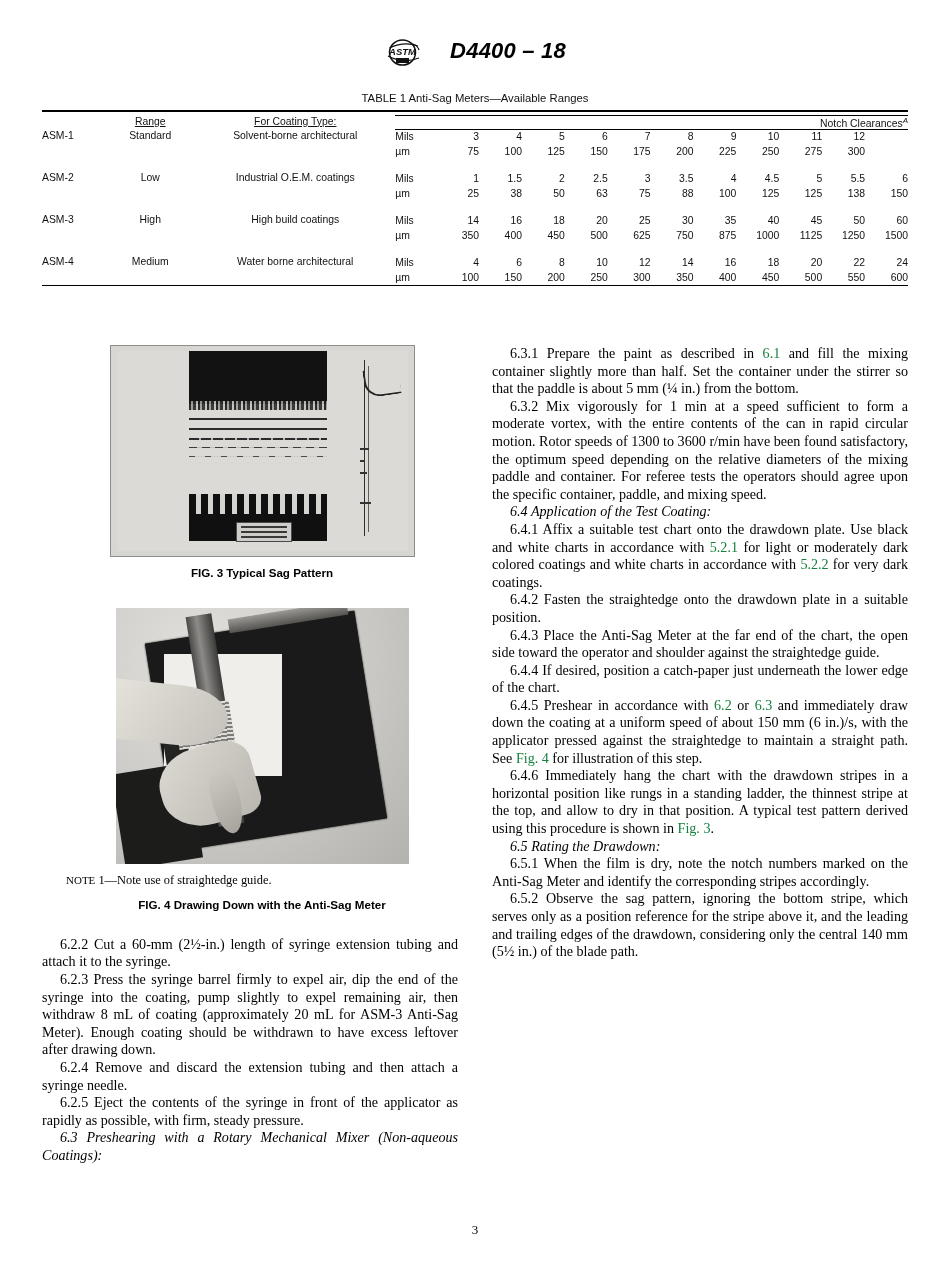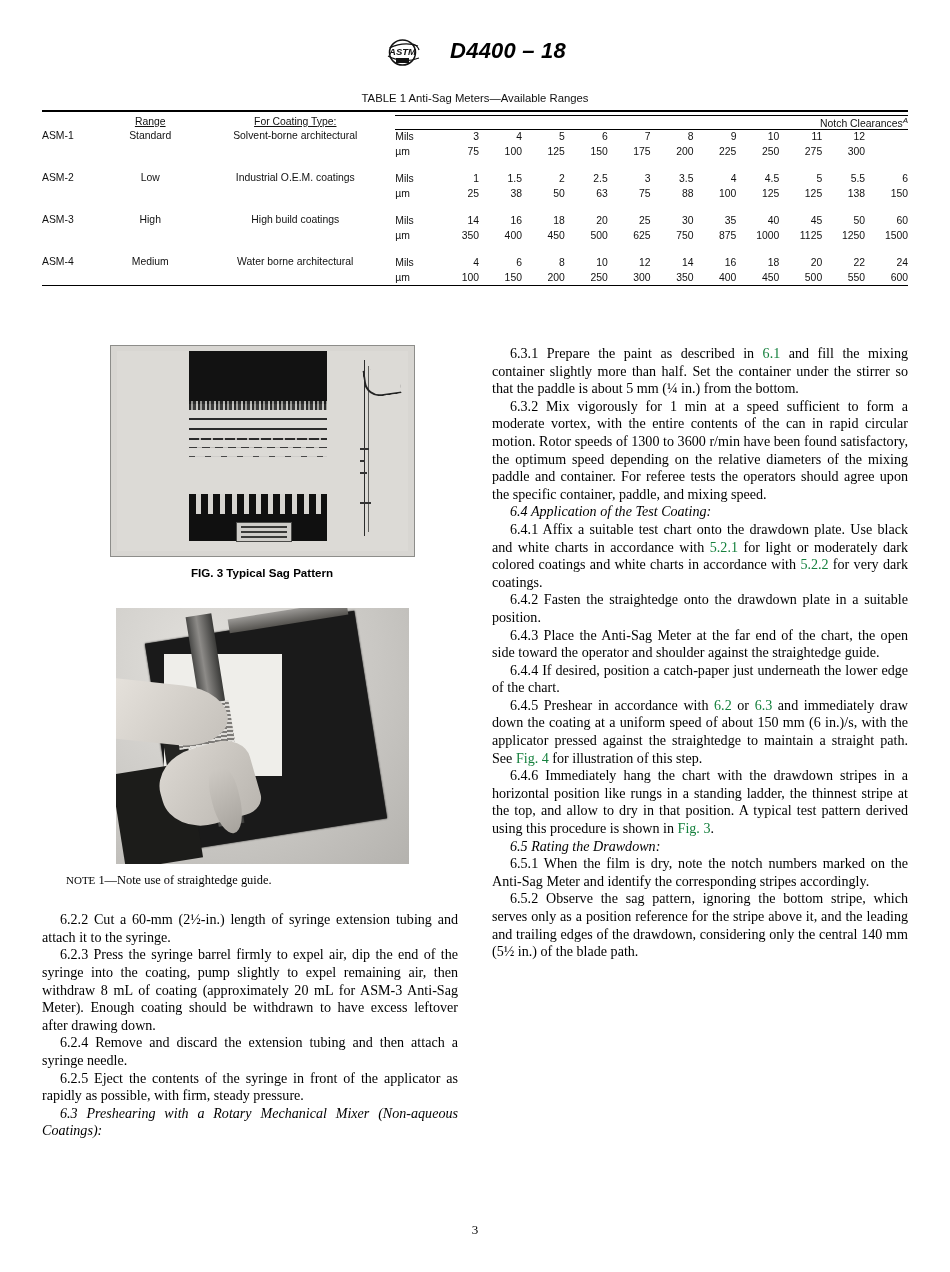--- a/index.html
+++ b/index.html
@@ -580,20 +580,21 @@
         <div class="f4-meter"></div>
         <div class="f4-comb"></div>
         <div class="f4-dark-lower"></div>
         <div class="f4-hand-a"></div>
         <div class="f4-hand-b"></div>
         <div class="f4-thumb"></div>
       </div>
       <div class="note-line">
         <span class="smallcaps">NOTE</span><span> 1—Note use of straightedge guide.</span>
       </div>
+      <div class="fig-caption">FIG. 4 Drawing Down with the Anti-Sag Meter</div>
     </div>
 
     <div id="left-paras" style="margin-top:22px;">
         <p class="para"><span class="secnum">6.2.2</span><span> Cut a 60-mm (2½-in.) length of syringe extension tubing and attach it to the syringe.</span></p>
         <p class="para"><span class="secnum">6.2.3</span><span> Press the syringe barrel firmly to expel air, dip the end of the syringe into the coating, pump slightly to expel remaining air, then withdraw 8 mL of coating (approximately 20 mL for ASM-3 Anti-Sag Meter). Enough coating should be withdrawn to have excess leftover after drawing down.</span></p>
         <p class="para"><span class="secnum">6.2.4</span><span> Remove and discard the extension tubing and then attach a syringe needle.</span></p>
         <p class="para"><span class="secnum">6.2.5</span><span> Eject the contents of the syringe in front of the applicator as rapidly as possible, with firm, steady pressure.</span></p>
         <p class="para gap-before"><span class="ital"><span class="secnum">6.3</span><span> Preshearing with a Rotary Mechanical Mixer (Non-aqueous Coatings):</span></span></p>
       </div>
   </div>

